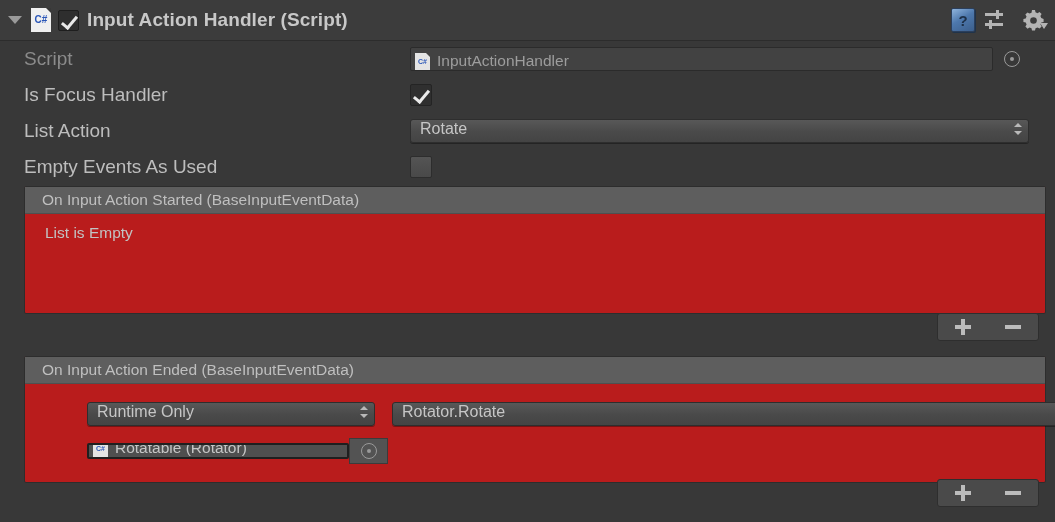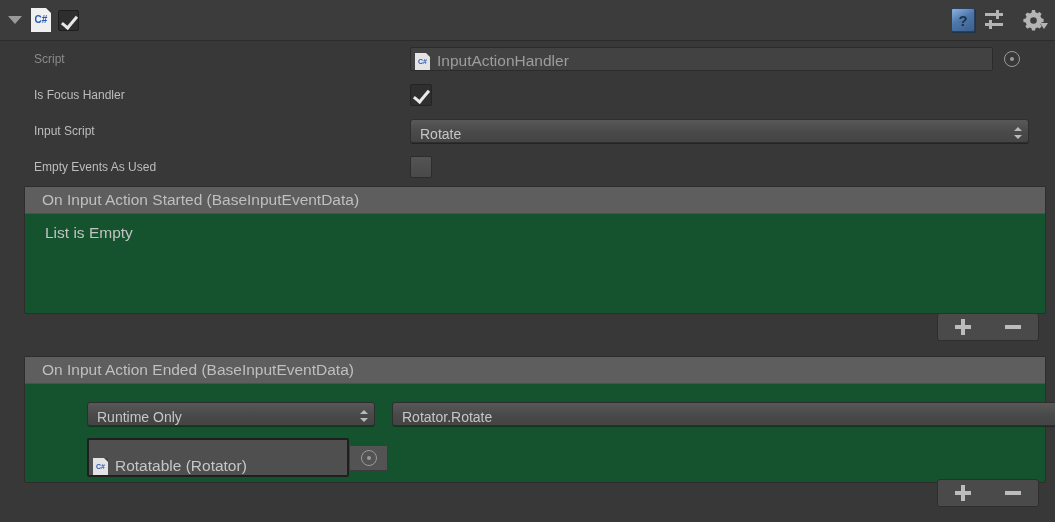--- a/index.html
+++ b/index.html
@@ -114,22 +114,22 @@
   .prop-row {
     position: absolute;
     left: 0;
     width: 1055px;
     height: 36px;
     display: flex;
     align-items: center;
   }
   .prop-label {
     width: 410px;
-    padding-left: 34px;
-    font-size: 12px;
+    padding-left: 24px;
+    font-size: 19px;
     color: #bdbdbd;
     white-space: nowrap;
   }
   .prop-label.dim { color: #8b8b8b; }
 
   
   .object-field {
     height: 24px;
     background: #424242;
     border: 1px solid #2b2b2b;
@@ -197,24 +197,24 @@
     border: 1px solid #2d2d2d;
   }
 
   
   .dropdown {
     height: 24px;
     background: linear-gradient(180deg, #585858 0%, #4a4a4a 52%, #444 100%);
     border: 1px solid #2e2e2e;
     border-radius: 3px;
     display: flex;
-    align-items: flex-end;
+    align-items: flex-start;
     padding: 0 4px 0 9px;
     color: #c6c6c6;
-    font-size: 14px;
+    font-size: 16px;
     box-shadow: 0 1px 0 rgba(0,0,0,0.35);
   }
   .dropdown .dd-text {
     flex: 1;
     white-space: nowrap;
     overflow: hidden;
     text-overflow: ellipsis;
   }
   .dd-arrows {
     width: 11px; height: 18px;
@@ -230,21 +230,21 @@
     border-right: 4.5px solid transparent;
   }
   .dd-arrows::before { top: 3px; border-bottom: 4.5px solid #b9b9b9; }
   .dd-arrows::after  { bottom: 3px; border-top: 4.5px solid #b9b9b9; }
 
   
   .event-section {
     position: absolute;
     left: 24px;
     width: 1022px;
-    background: #14532d;
+    background: #b91c1c;
     border: 1px solid #2d2d2d;
     border-radius: 2px;
   }
   .event-header {
     height: 27px;
     background: #5e5e5e;
     border-bottom: 1px solid #4f4f4f;
     display: flex;
     align-items: center;
     padding-left: 17px;
@@ -293,20 +293,21 @@
 <div class="component-header">
 
   <div class="foldout-arrow"></div>
 
   <div class="cs-icon-page">
     <span>C#</span>
   </div>
 
   <div class="hdr-checkbox"></div>
 
+  <div class="hdr-title">Input Action Handler (Script)</div>
 
   <div class="hdr-icons">
 
     <div class="help-icon">
       <span>?</span>
     </div>
 
     <div class="preset-icon">
       <i style="left:0;top:4px;width:18px;height:3px;"></i>
       <i style="left:11px;top:1px;width:3px;height:9px;"></i>
@@ -336,21 +337,21 @@
   </div>
   <div class="picker-dot" style="margin-left:11px;"></div>
 </div>
 
 <div class="prop-row" style="top:77px;">
   <div class="prop-label">Is Focus Handler</div>
   <div class="toggle-box on"></div>
 </div>
 
 <div class="prop-row" style="top:113px;">
-  <div class="prop-label">Input Script</div>
+  <div class="prop-label">List Action</div>
   <div class="dropdown" style="width:619px;">
     <span class="dd-text">Rotate</span>
     <span class="dd-arrows"></span>
   </div>
 </div>
 
 <div class="prop-row" style="top:149px;">
   <div class="prop-label">Empty Events As Used</div>
   <div class="toggle-box off"></div>
 </div>
@@ -381,21 +382,21 @@
         <span class="dd-text">Runtime Only</span>
         <span class="dd-arrows"></span>
       </div>
       <div class="dropdown" style="width:679px; margin-left:17px;">
         <span class="dd-text">Rotator.Rotate</span>
         <span class="dd-arrows"></span>
       </div>
     </div>
 
     <div class="entry-row" style="left:16px; top:54px;">
-      <div class="object-field" style="width:262px; height:39px; background:#4f4f4f; border:2px solid #1f1f1f; color:#c6c6c6;">
+      <div class="object-field" style="width:262px; height:16px; background:#4f4f4f; border:2px solid #1f1f1f; color:#c6c6c6;">
         <span class="mini-cs">
           <span>C#</span>
         </span>
         <span>Rotatable (Rotator)</span>
       </div>
       <div style="width:39px;height:26px;background:#535353;border:1px solid #3b3b3b;display:flex;align-items:center;justify-content:center;">
         <span class="picker-dot"></span>
       </div>
     </div>
 

